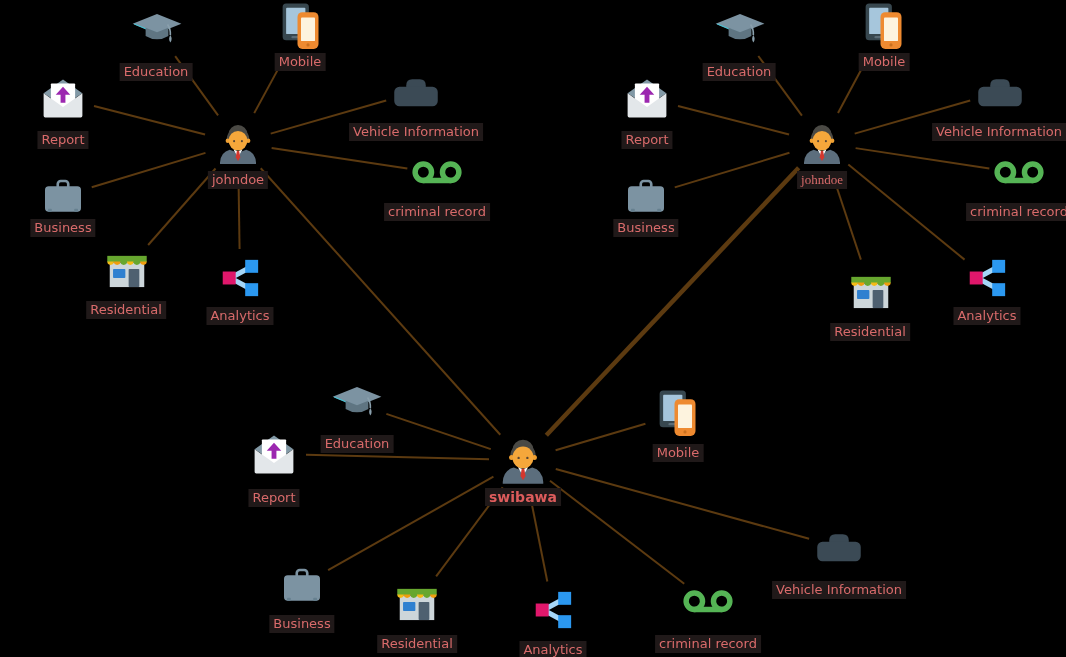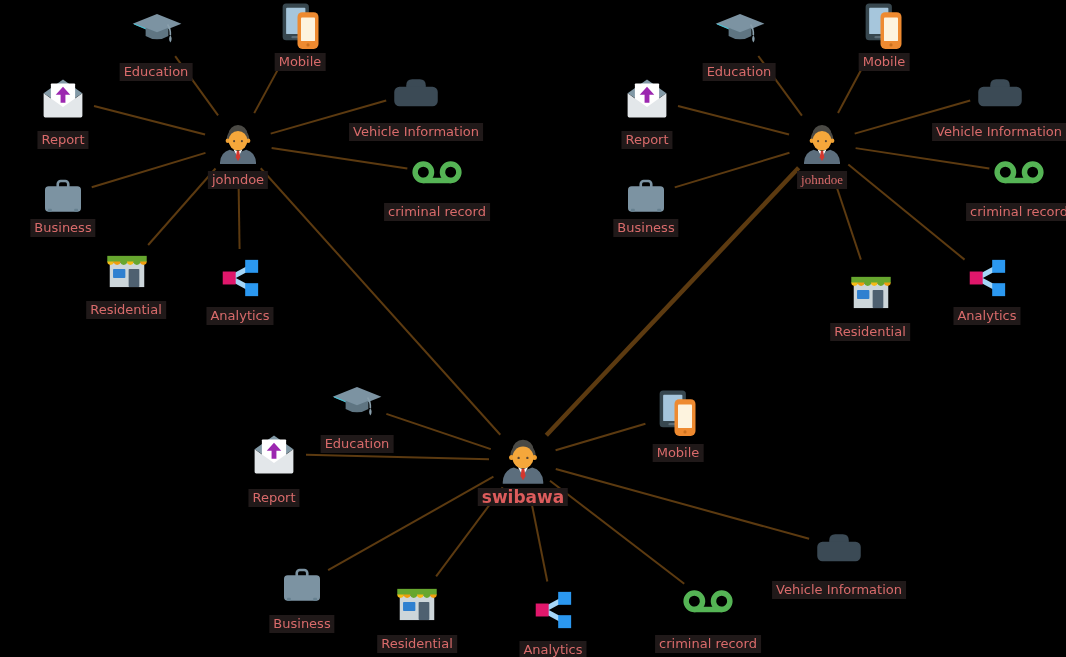--- a/index.html
+++ b/index.html
@@ -7,21 +7,21 @@
     position:relative;width:1066px;height:657px;background:#000;overflow:hidden;
     font-family:"DejaVu Sans","Liberation Sans",sans-serif;
   }
   #edges{position:absolute;left:0;top:0;width:1066px;height:657px;}
   .node-icon{position:absolute;transform:translate(-50%,-50%);line-height:0;}
   .node-label{
     position:absolute;transform:translate(-50%,-50%);
     font-size:13px;line-height:16px;padding:1px 4px;white-space:nowrap;
     color:var(--label-color,#d96b6b);background:var(--label-bg,#201919);
   }
-  .node-label.bold{font-weight:700;font-size:17px;color:var(--label-color-selected,#dd5c5c);}
+  .node-label.bold{font-weight:700;font-size:14px;color:var(--label-color-selected,#dd5c5c);}
   svg{display:block;}
 </style>
 </head>
 <body>
 
 <div id="canvas" style="width: 1066px; height: 657px; background: rgb(0, 0, 0);">
   <svg id="edges" viewBox="0 0 1066 657">
       <line x1="218.0753631363548" y1="115.4498848305153" x2="175.16658066979414" y2="56.11922265453017" stroke="#5c3a10" stroke-width="2"></line>
       <line x1="254.22680708866298" y1="113.12206948754118" x2="284.77319291133705" y2="56.87793051245881" stroke="#5c3a10" stroke-width="2"></line>
       <line x1="205.0712402917071" y1="134.53260464643898" x2="93.9917738430992" y2="105.96931327393979" stroke="#5c3a10" stroke-width="2"></line>

